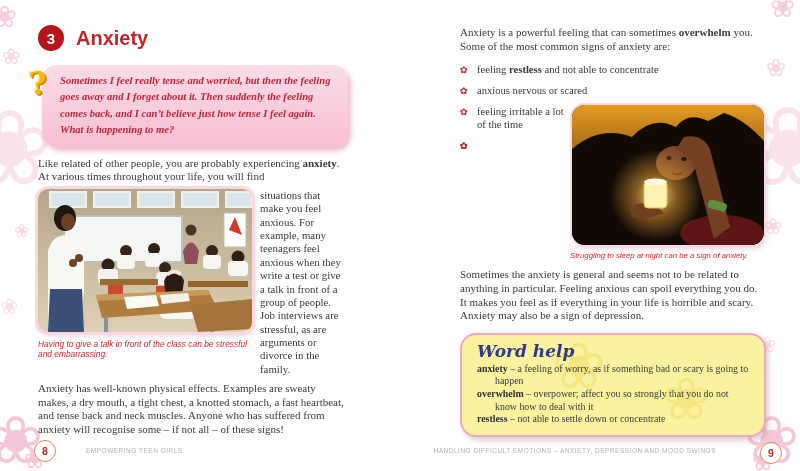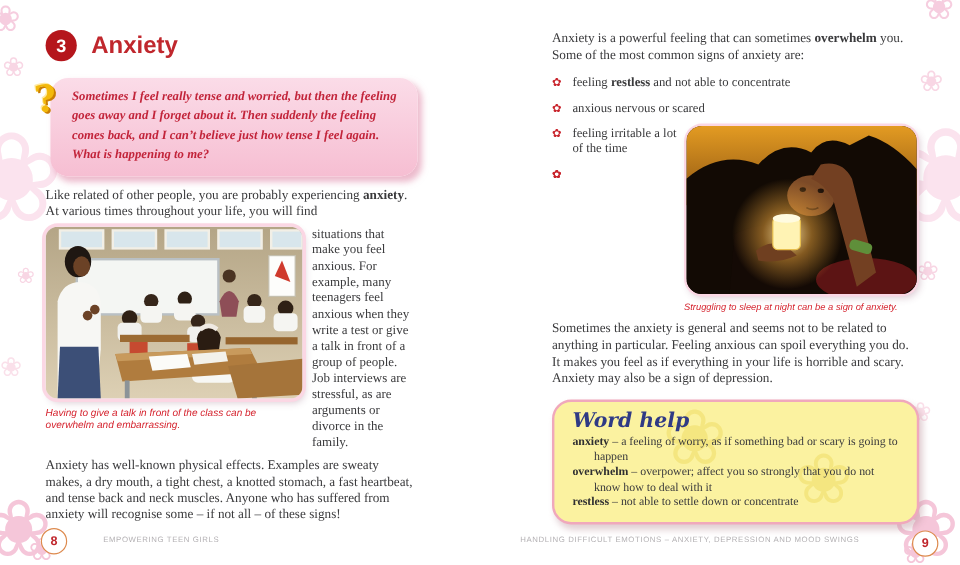--- a/index.html
+++ b/index.html
@@ -165,21 +165,21 @@
           <rect x="66" y="128" width="4" height="15" fill="#8b9398"></rect>
             <rect x="172" y="120" width="4" height="23" fill="#8b9398"></rect>
           <path d="M152 116 L214 110 L214 140 L160 143 Z" fill="#a5743a"></path>
           <ellipse cx="27" cy="29" rx="11" ry="13" fill="#1f1712"></ellipse>
           <ellipse cx="30" cy="33" rx="7" ry="8.5" fill="#6b4226"></ellipse>
           <path d="M10 143 L10 62 Q14 46 29 46 Q45 48 46 64 L46 102 L42 143 Z" fill="#f7f7f4"></path>
           <circle cx="35" cy="74" r="4" fill="#6b4226"></circle>
             <circle cx="41" cy="69" r="4" fill="#6b4226"></circle>
           <path d="M12 100 L44 100 L46 143 L10 143 Z" fill="#3c4f77"></path>
         </svg>
-        <div class="caption">Having to give a talk in front of the class can be overwhelm and embarrassing.</div>
+        <div class="caption">Having to give a talk in front of the class can be stressful and embarrassing.</div>
       </div>
       <div class="wrap-col">situations that make you feel anxious. For example, many teenagers feel anxious when they write a test or give a talk in front of a group of people. Job interviews are stressful, as are arguments or divorce in the family.</div>
     </div>
 
     <p class="body-p mt6">Anxiety has well-known physical effects. Examples are sweaty makes, a dry mouth, a tight chest, a knotted stomach, a fast heartbeat, and tense back and neck muscles. Anyone who has suffered from anxiety will recognise some – if not all – of these signs!</p>
   </div>
 
   <div class="page-r">
 
     <p class="body-p"><span>Anxiety is a powerful feeling that can sometimes </span><b>overwhelm</b><span> you. Some of the most common signs of anxiety are:</span></p>

